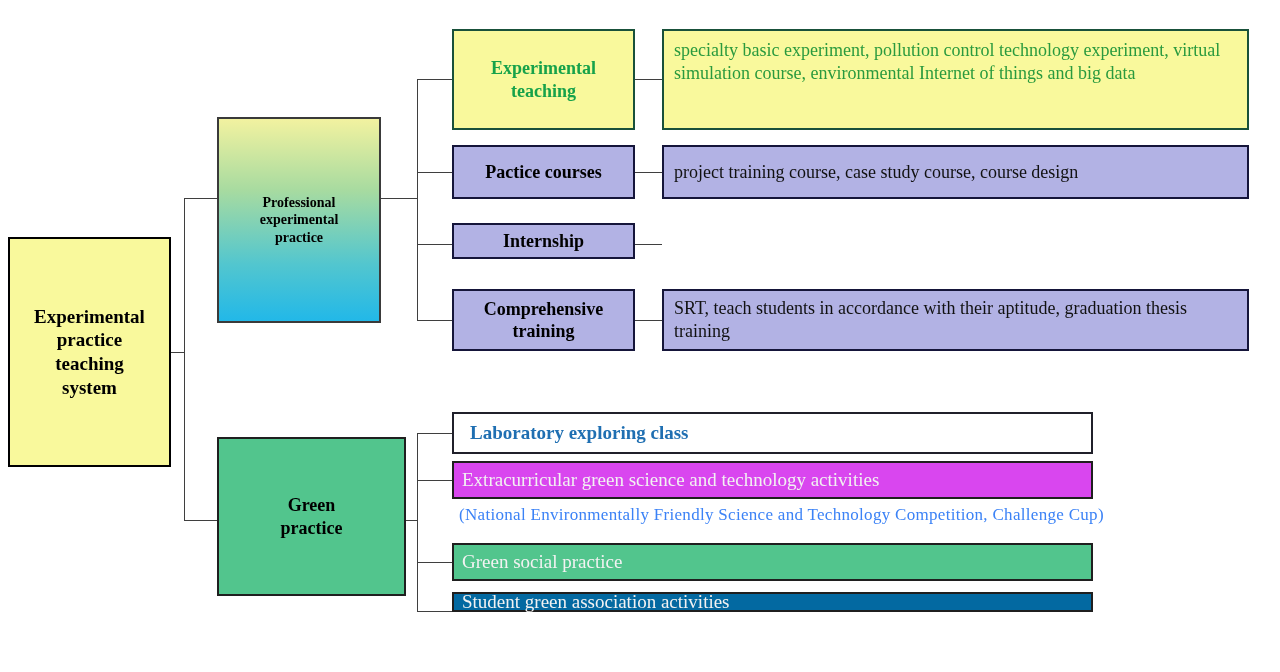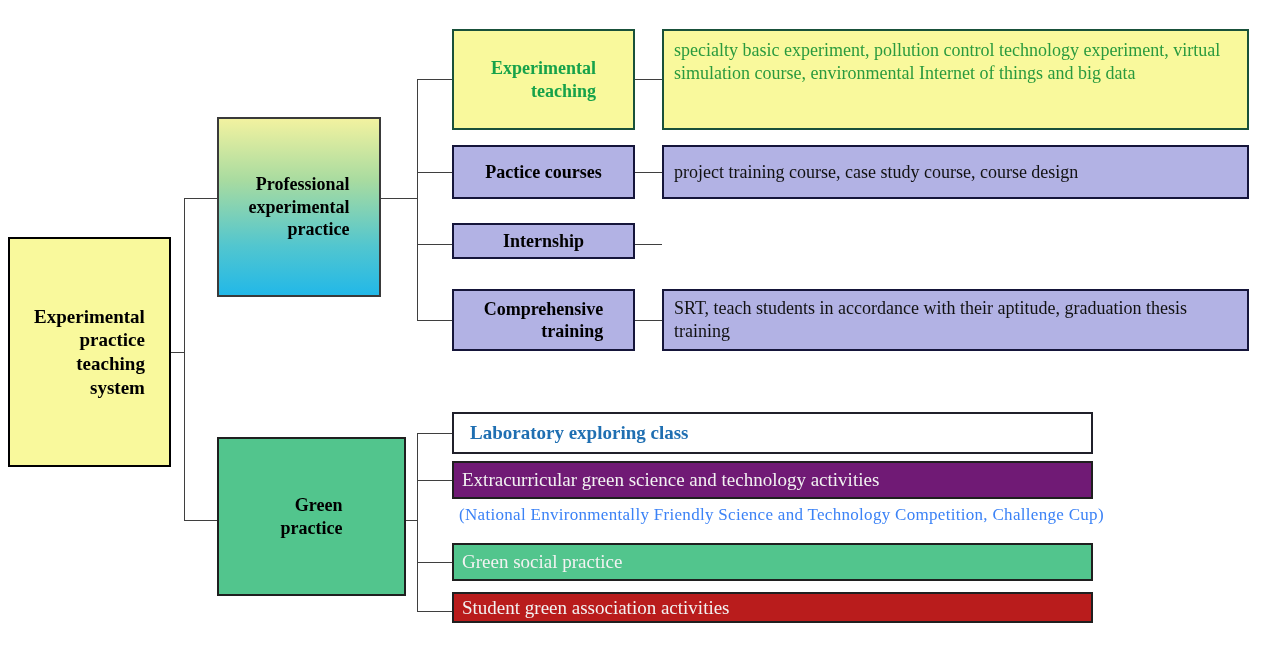--- a/index.html
+++ b/index.html
@@ -14,41 +14,41 @@
     background: #ffffff;
     font-family: "Liberation Serif", "DejaVu Serif", serif;
     overflow: hidden;
   }
   .box {
     position: absolute;
     box-sizing: border-box;
     display: flex;
     align-items: center;
     justify-content: center;
-    text-align: right;
+    text-align: center;
     line-height: 1.25;
   }
 
   
   #root-box {
     left: 8px; top: 237px; width: 163px; height: 230px;
     background: #f9f99c;
     border: 2px solid #000000;
     font-weight: bold;
     font-size: 19px;
     color: #000000;
   }
 
   
   #branch-professional {
-    left: 217px; top: 117px; width: 164px; height: 180px;
+    left: 217px; top: 117px; width: 164px; height: 206px;
     background: linear-gradient(180deg, #f2f2a0 0%, #a8dba0 35%, #52c6cf 72%, #22b8e8 100%);
     border: 2px solid #3a3a3a;
     font-weight: bold;
-    font-size: 18px;
+    font-size: 14px;
     color: #000000;
   }
   #branch-green {
     left: 217px; top: 437px; width: 189px; height: 159px;
     background: #52c58d;
     border: 2px solid #1f1f1f;
     font-weight: bold;
     font-size: 18px;
     color: #000000;
   }
@@ -109,33 +109,33 @@
   #row-laboratory {
     top: 412px; height: 42px;
     background: #ffffff;
     border: 2px solid #20202a;
     color: #1f6fb2;
     font-weight: bold;
     padding-left: 16px;
   }
   #row-extracurricular {
     top: 461px; height: 38px;
-    background: #701a75;
+    background: #d946ef;
     border: 2px solid #1f1f1f;
     color: #f2f2f2;
   }
   #row-green-social {
     top: 543px; height: 38px;
     background: #52c58d;
     border: 2px solid #1f1f1f;
     color: #f2f2f2;
   }
   #row-student-assoc {
-    top: 592px; height: 31px;
-    background: #b91c1c;
+    top: 592px; height: 20px;
+    background: #0369a1;
     border: 2px solid #1f1f1f;
     color: #f2f2f2;
   }
   #note-extracurricular {
     position: absolute;
     left: 459px; top: 505px; width: 800px;
     font-size: 17px;
     color: #3b82f6;
     letter-spacing: 0.3px;
     white-space: nowrap;

